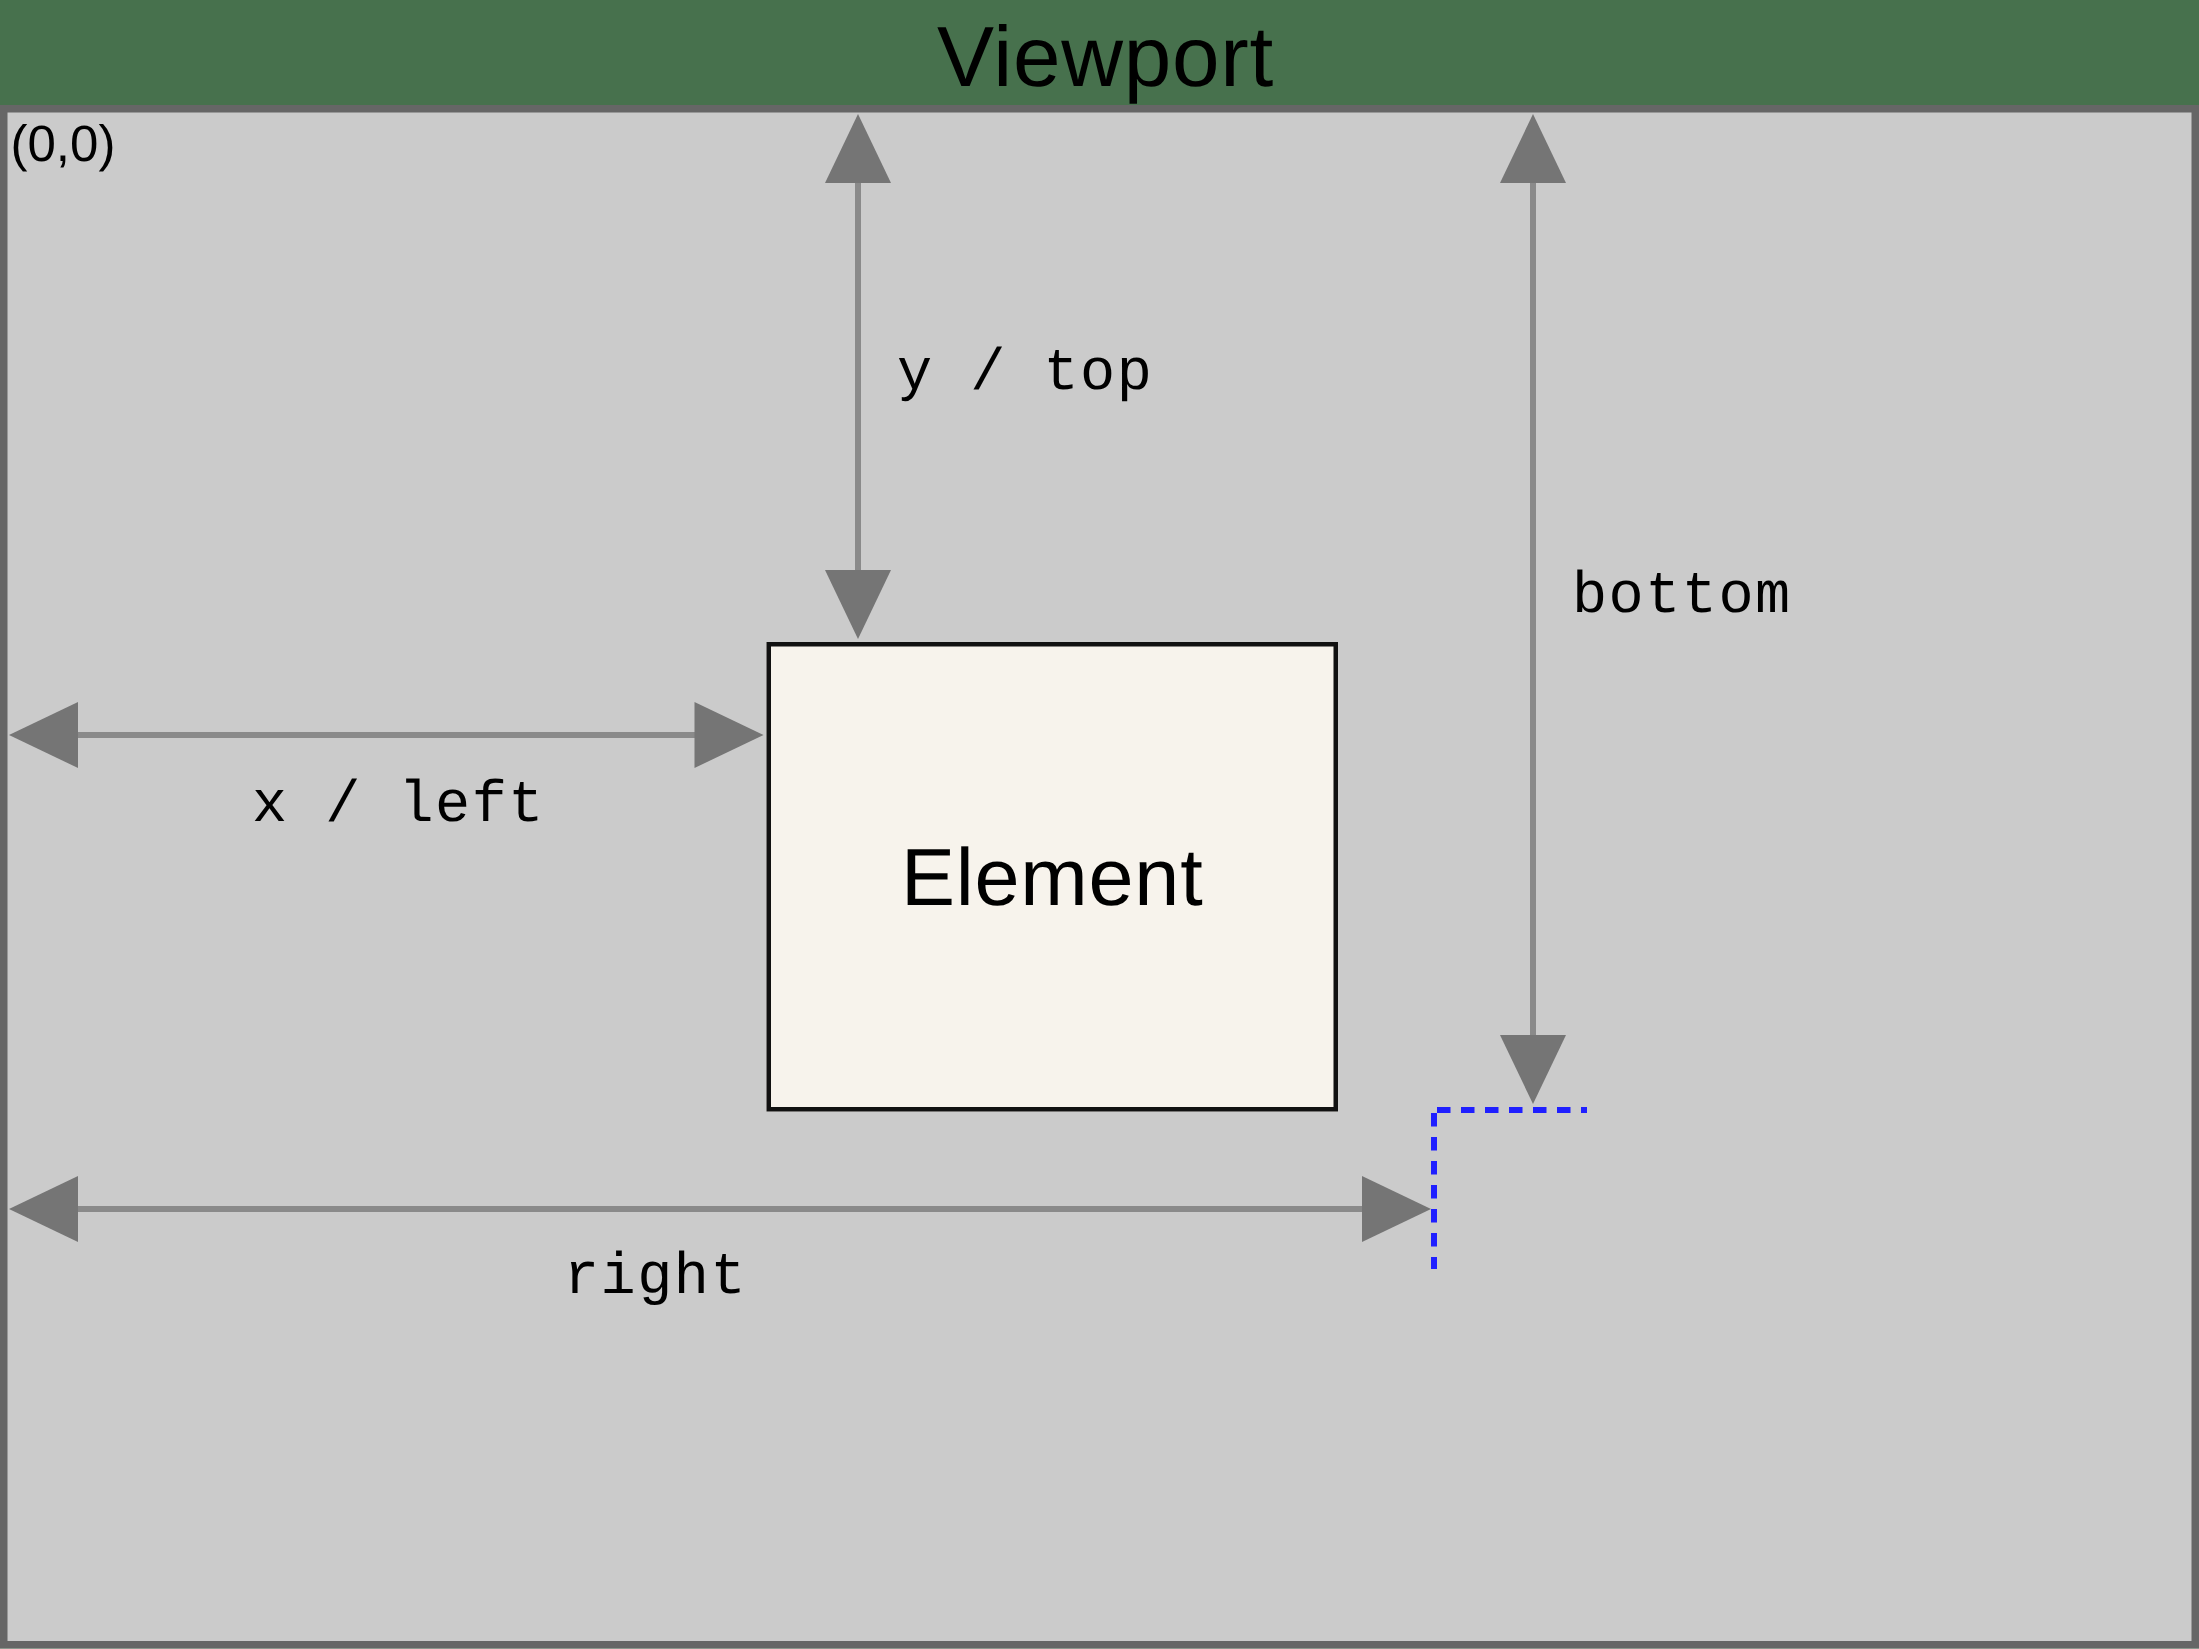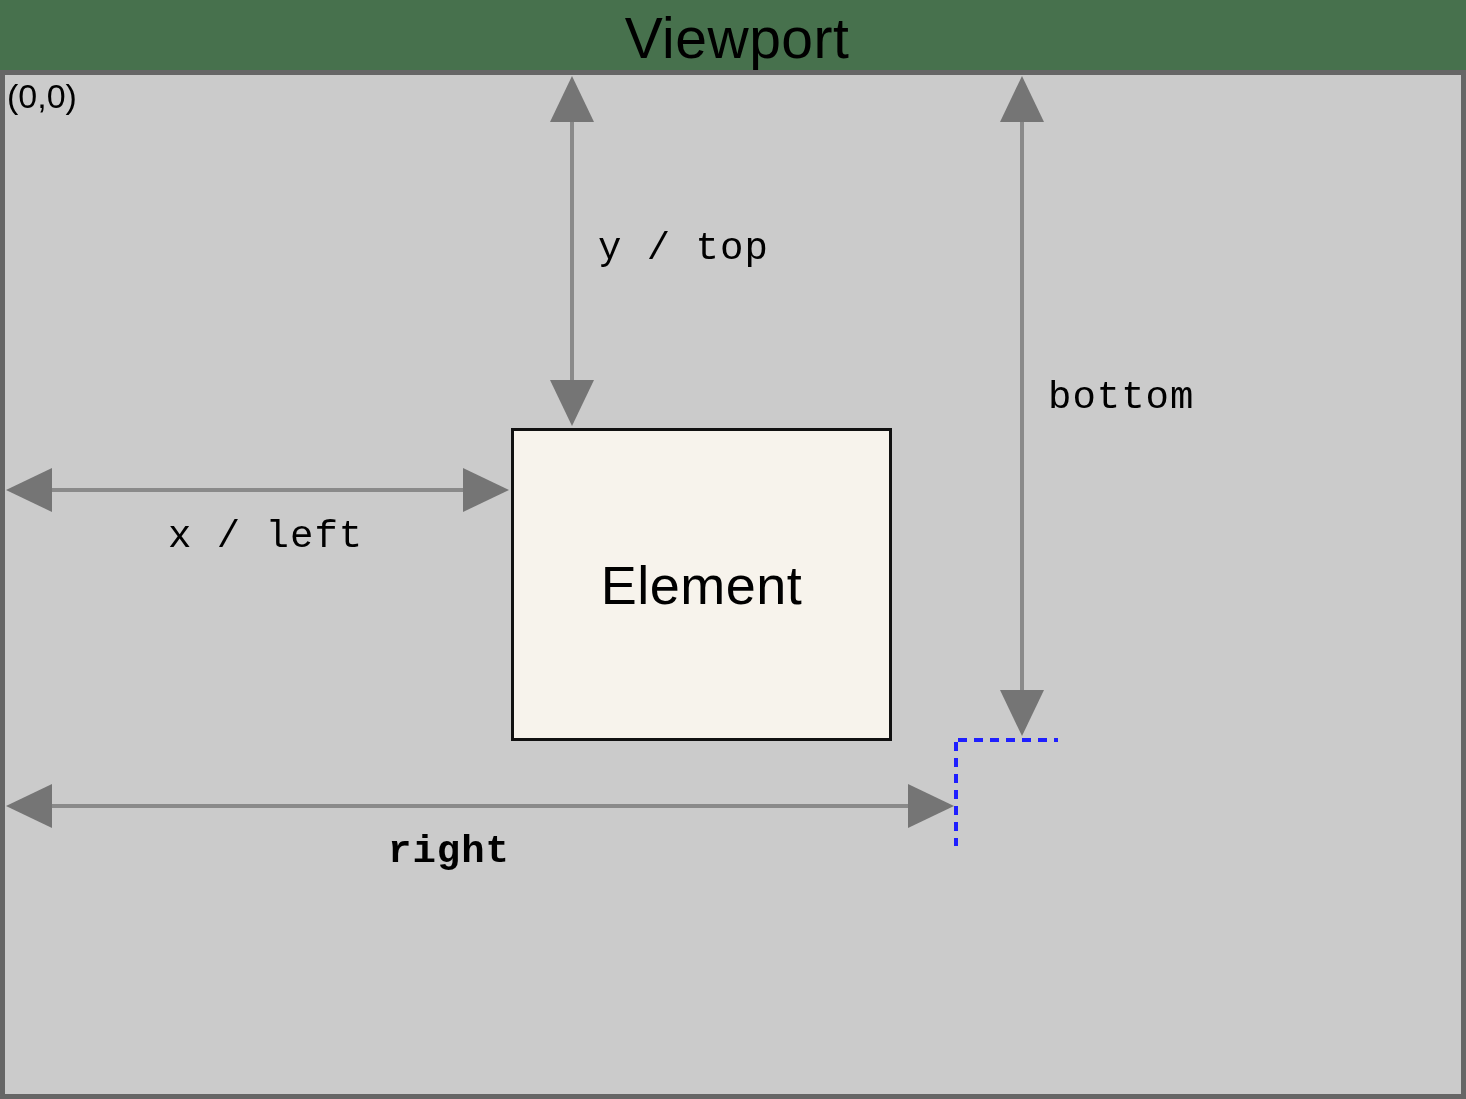--- a/index.html
+++ b/index.html
@@ -68,21 +68,21 @@
     font-family:"Liberation Mono","DejaVu Sans Mono",monospace;
     font-size:39px;
     line-height:1;
     letter-spacing:1px;
     white-space:pre;
     text-align:right;
   }
   .lbl-y-top{left:598px;top:230px;}
   .lbl-x-left{left:168px;top:518px;}
   .lbl-bottom{left:1048px;top:379px;}
-  .lbl-right{left:388px;top:833px;font-weight:bold;}
+  .lbl-right{left:376px;top:833px;}
 </style>
 </head>
 <body>
 
 <div class="title-band">
   <div class="title">Viewport</div>
 </div>
 
 <div class="viewport-rect"></div>
 

